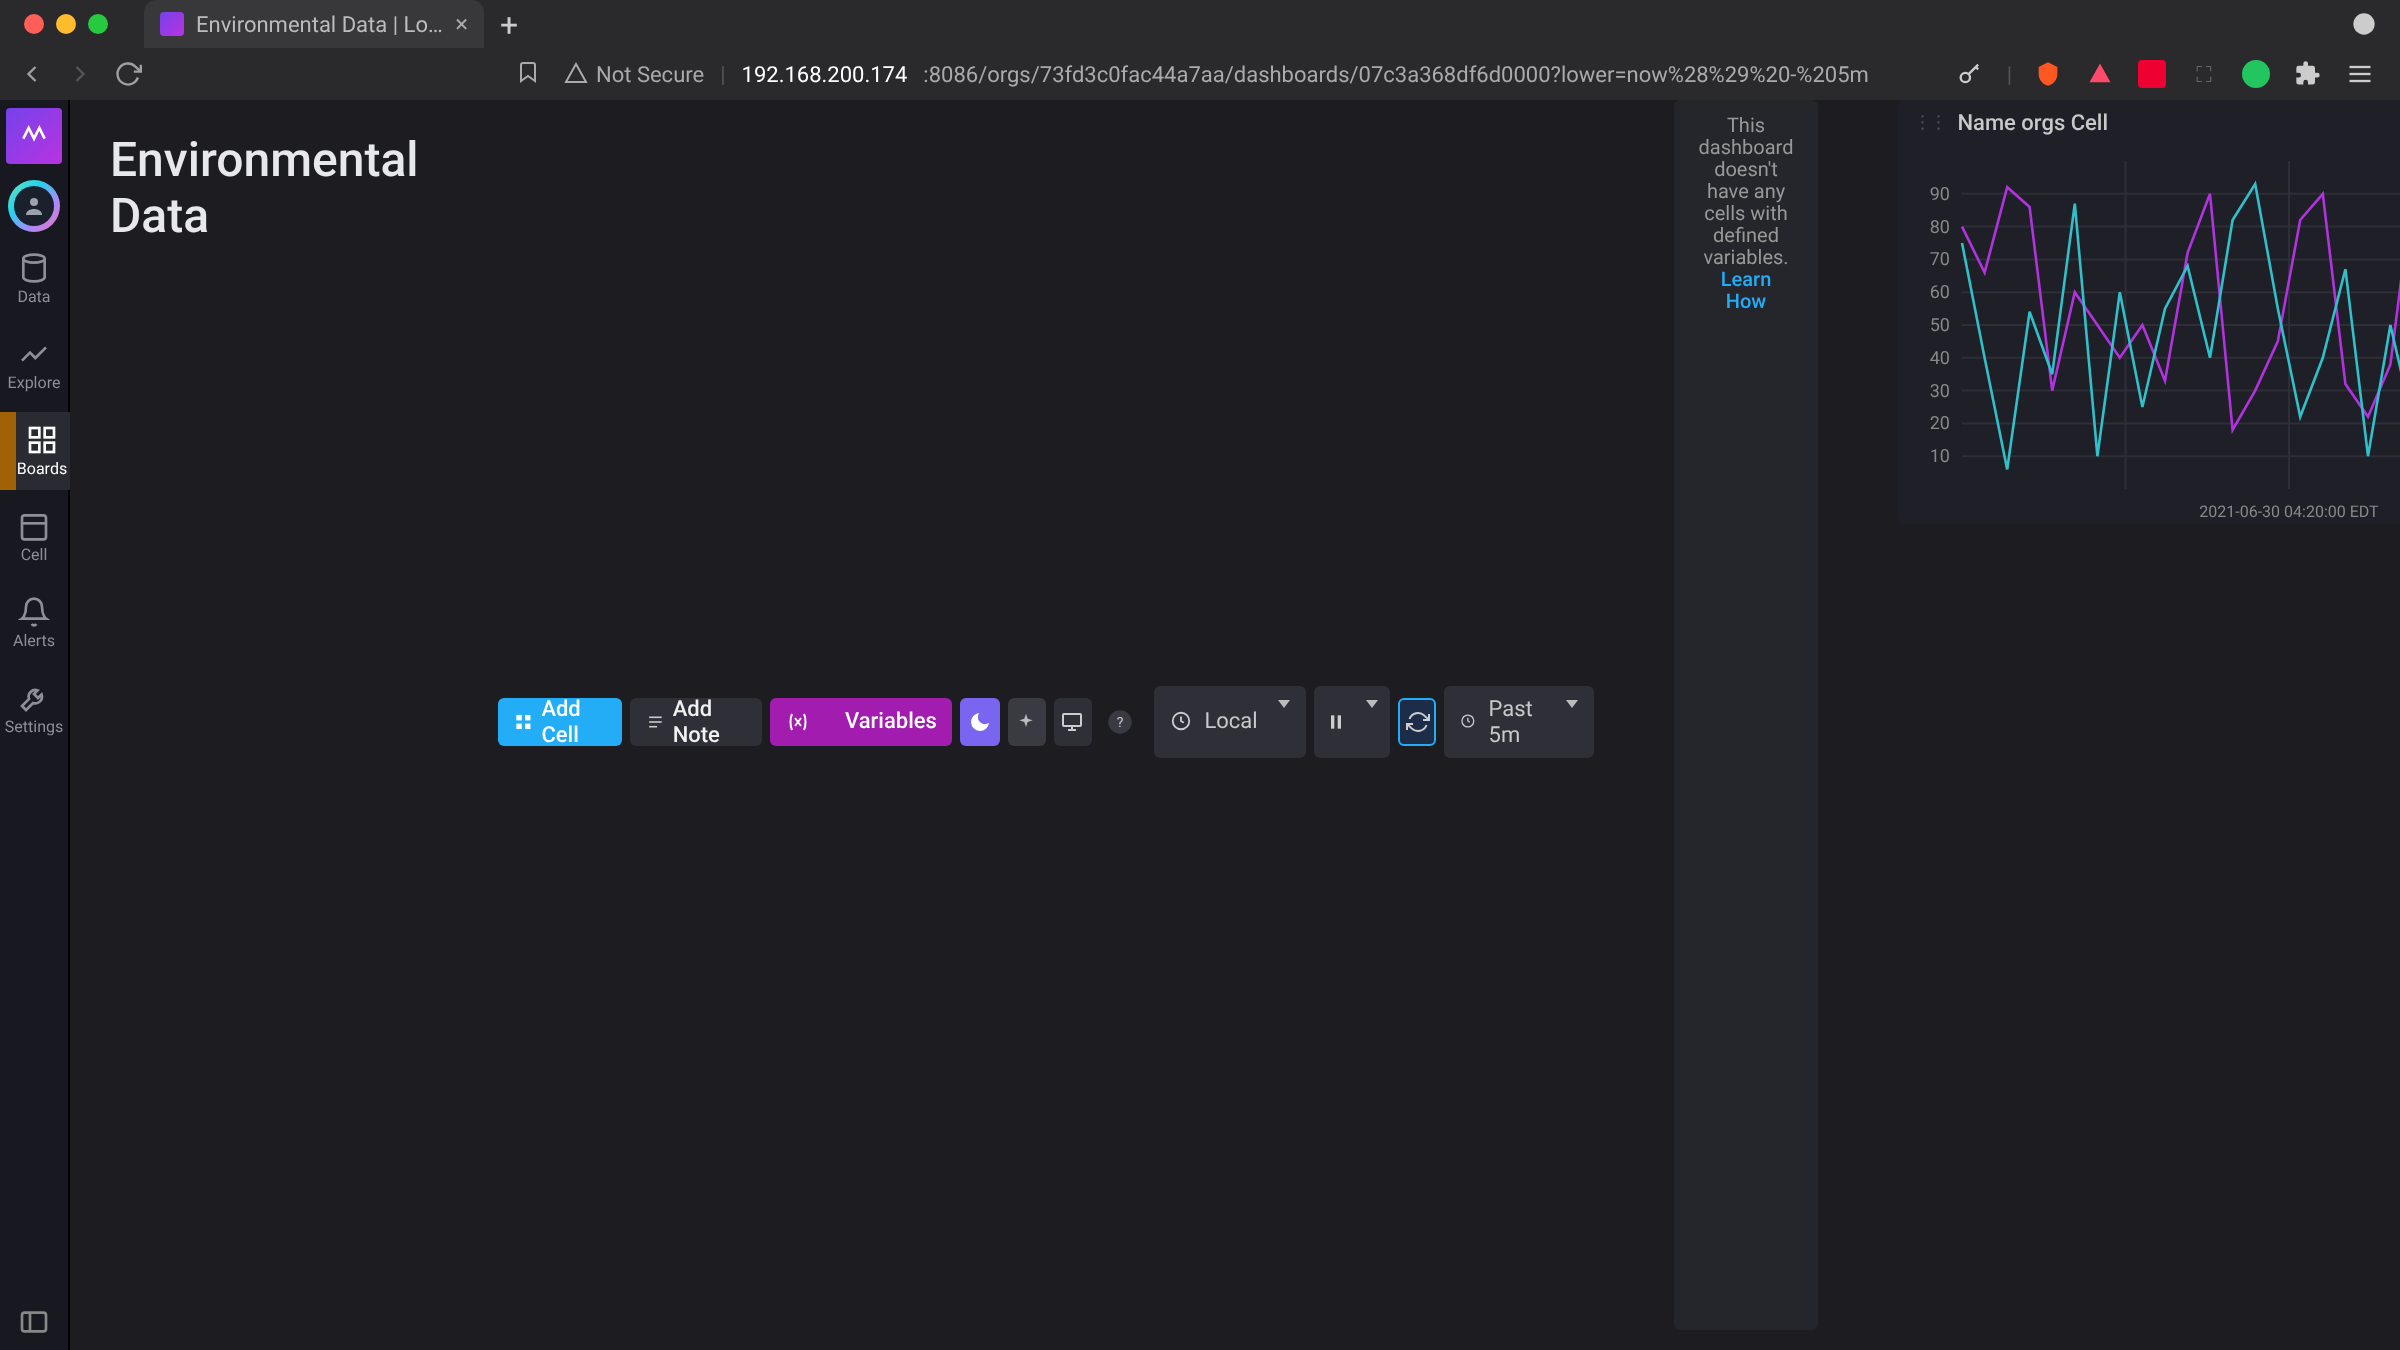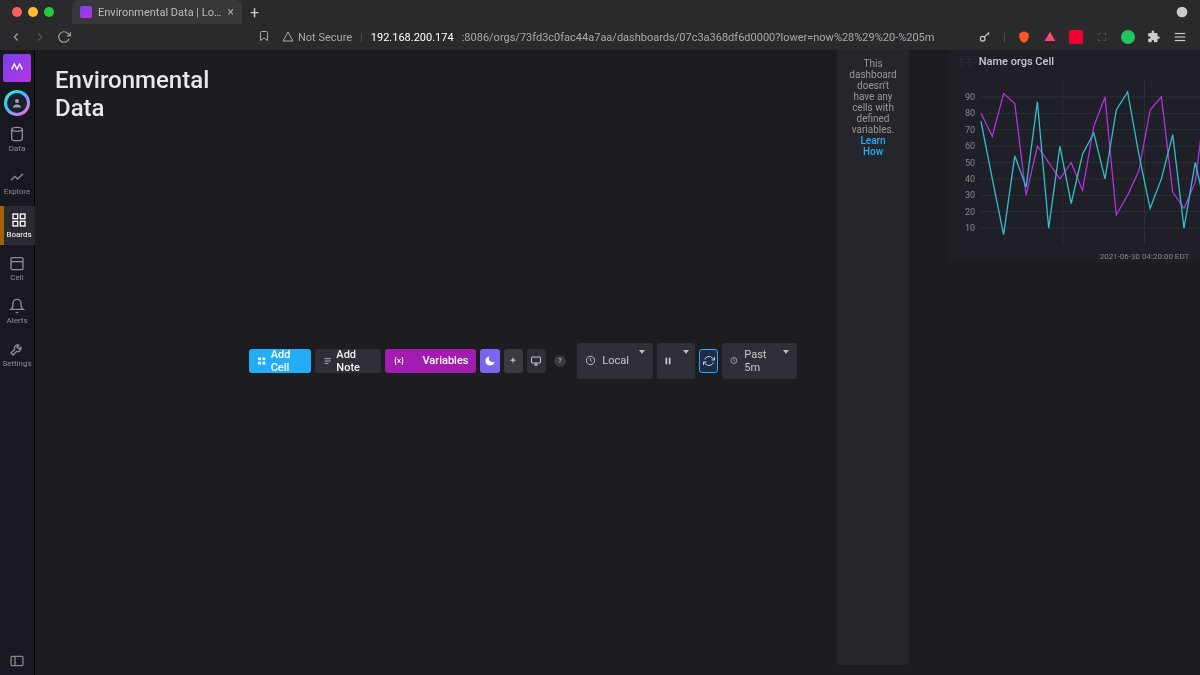--- a/index.html
+++ b/index.html
@@ -36,21 +36,21 @@
 .grn-circ{width:14px;height:14px;border-radius:50%;background:#22c55e;display:inline-block;}
 .puzzle{color:#ccc;}
 .hamb{color:#ccc;}
 
 .app { display: flex; height: 625px; }
 .sidebar { width: 35px; background: #181820; display: flex; flex-direction: column; align-items: center; padding-top: 4px; gap: 4px; border-right:1px solid #000;}
 .logo-sq { width: 28px; height: 28px; background: linear-gradient(135deg,#7442eb,#b933e1); border-radius: 2px; display:flex;align-items:center;justify-content:center; }
 .avatar-ring { width: 26px; height: 26px; border-radius: 50%; background: linear-gradient(135deg,#6ee7b7,#22d3ee,#a78bfa,#f472b6); display:flex;align-items:center;justify-content:center; margin-top:4px;}
 .avatar-ring .inner{width:20px;height:20px;border-radius:50%;background:#1a202c;display:flex;align-items:center;justify-content:center;color:#9ca3af;}
 .side-item { width: 35px; display:flex; flex-direction:column; align-items:center; gap:2px; padding:6px 0; color:#8e8e99; font-size:8px; cursor:pointer;}
-.side-item.active { background:#2a2a33; color:#fff; border-left:4px solid #a16207;}
+.side-item.active { background:#2a2a33; color:#fff; border-left:8px solid #a16207;}
 .side-item svg,.side-item .ico{width:16px;height:16px;}
 .side-bottom{margin-top:auto;padding-bottom:6px;width:100%;display:flex;justify-content:center;}
 .main { flex:1; background:#1c1c21; display:flex; flex-direction:row; overflow:hidden;}
 .page-title { font-size: 24px; font-weight:500; color:#e7e8eb; padding:16px 20px 8px;}
 .toolbar { display:flex; align-items:center; gap:4px; padding: 6px 20px 10px;}
 .btn { display:flex; align-items:center; gap:4px; height:24px; padding:0 8px; border-radius:3px; font-size:11px; font-weight:500; color:#f0f0f0; cursor:pointer; }
 .btn-blue { background:#22adf6; color:#fff; }
 .btn-grey { background:#2f2f38; }
 .btn-purple { background:#a21caf; color:#fff;gap:18px; }
 .icon-btn { width:24px; height:24px; display:flex;align-items:center;justify-content:center; background:#2f2f38; border-radius:3px; cursor:pointer;}

